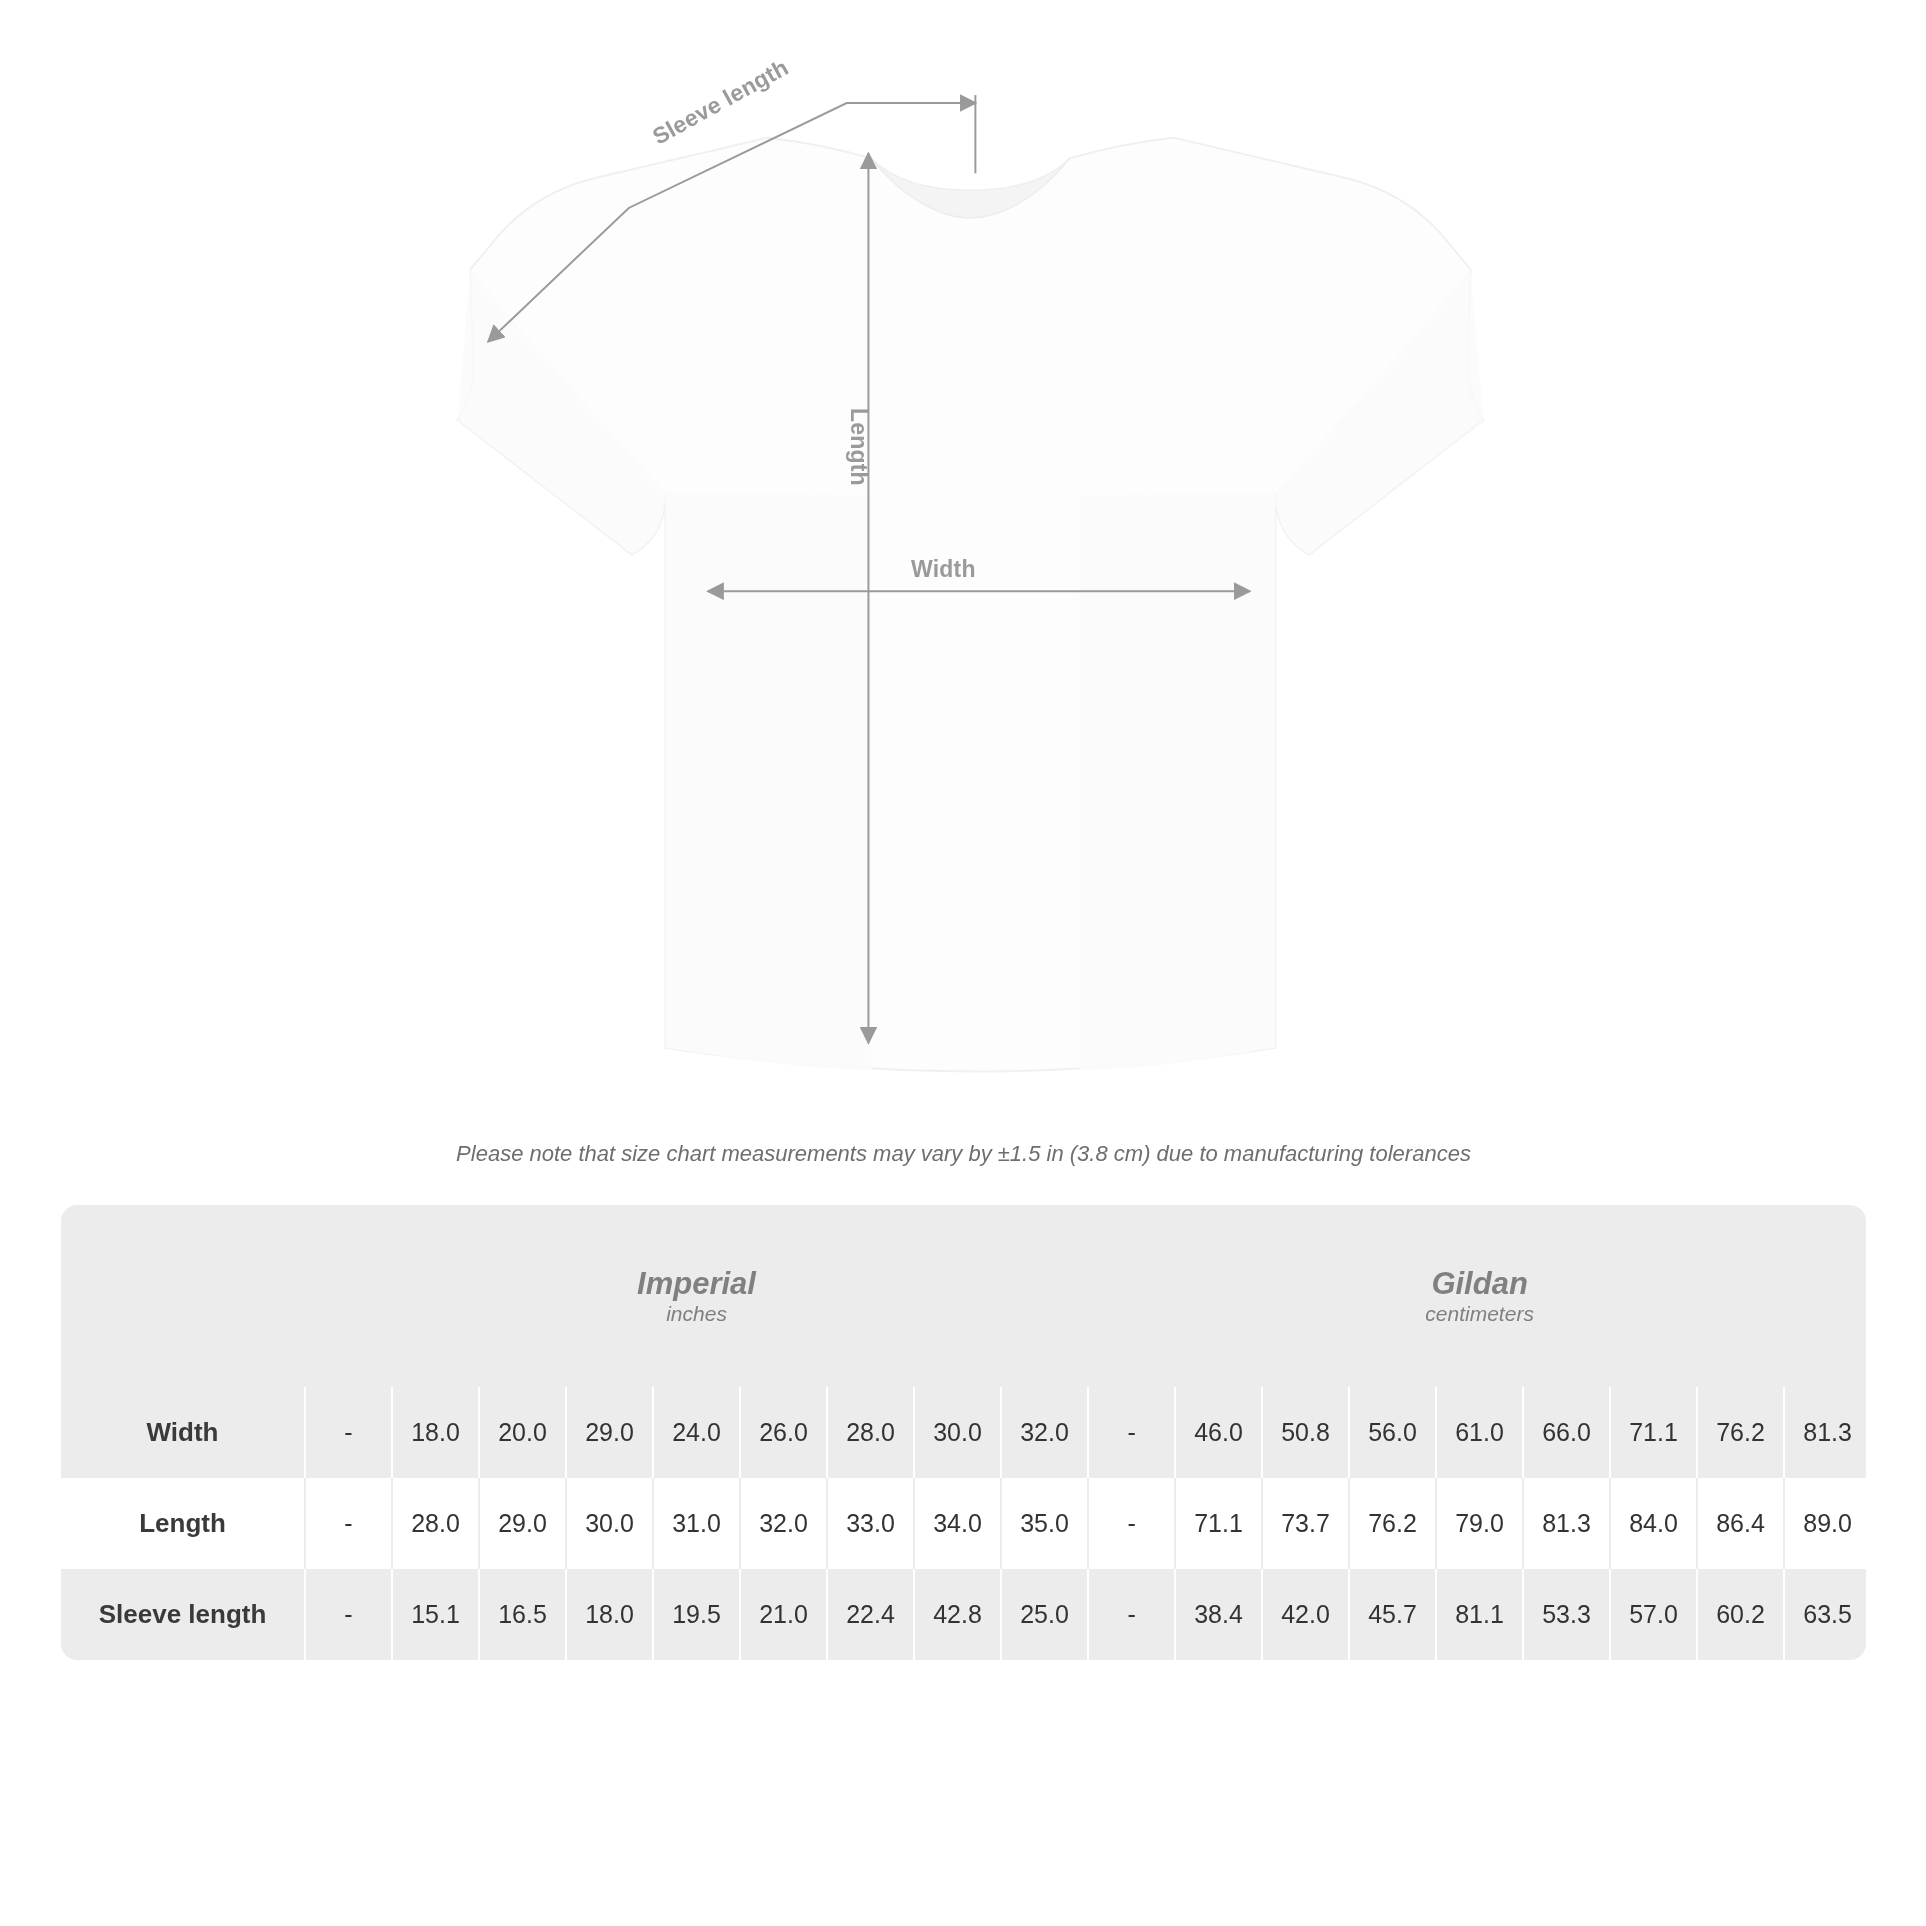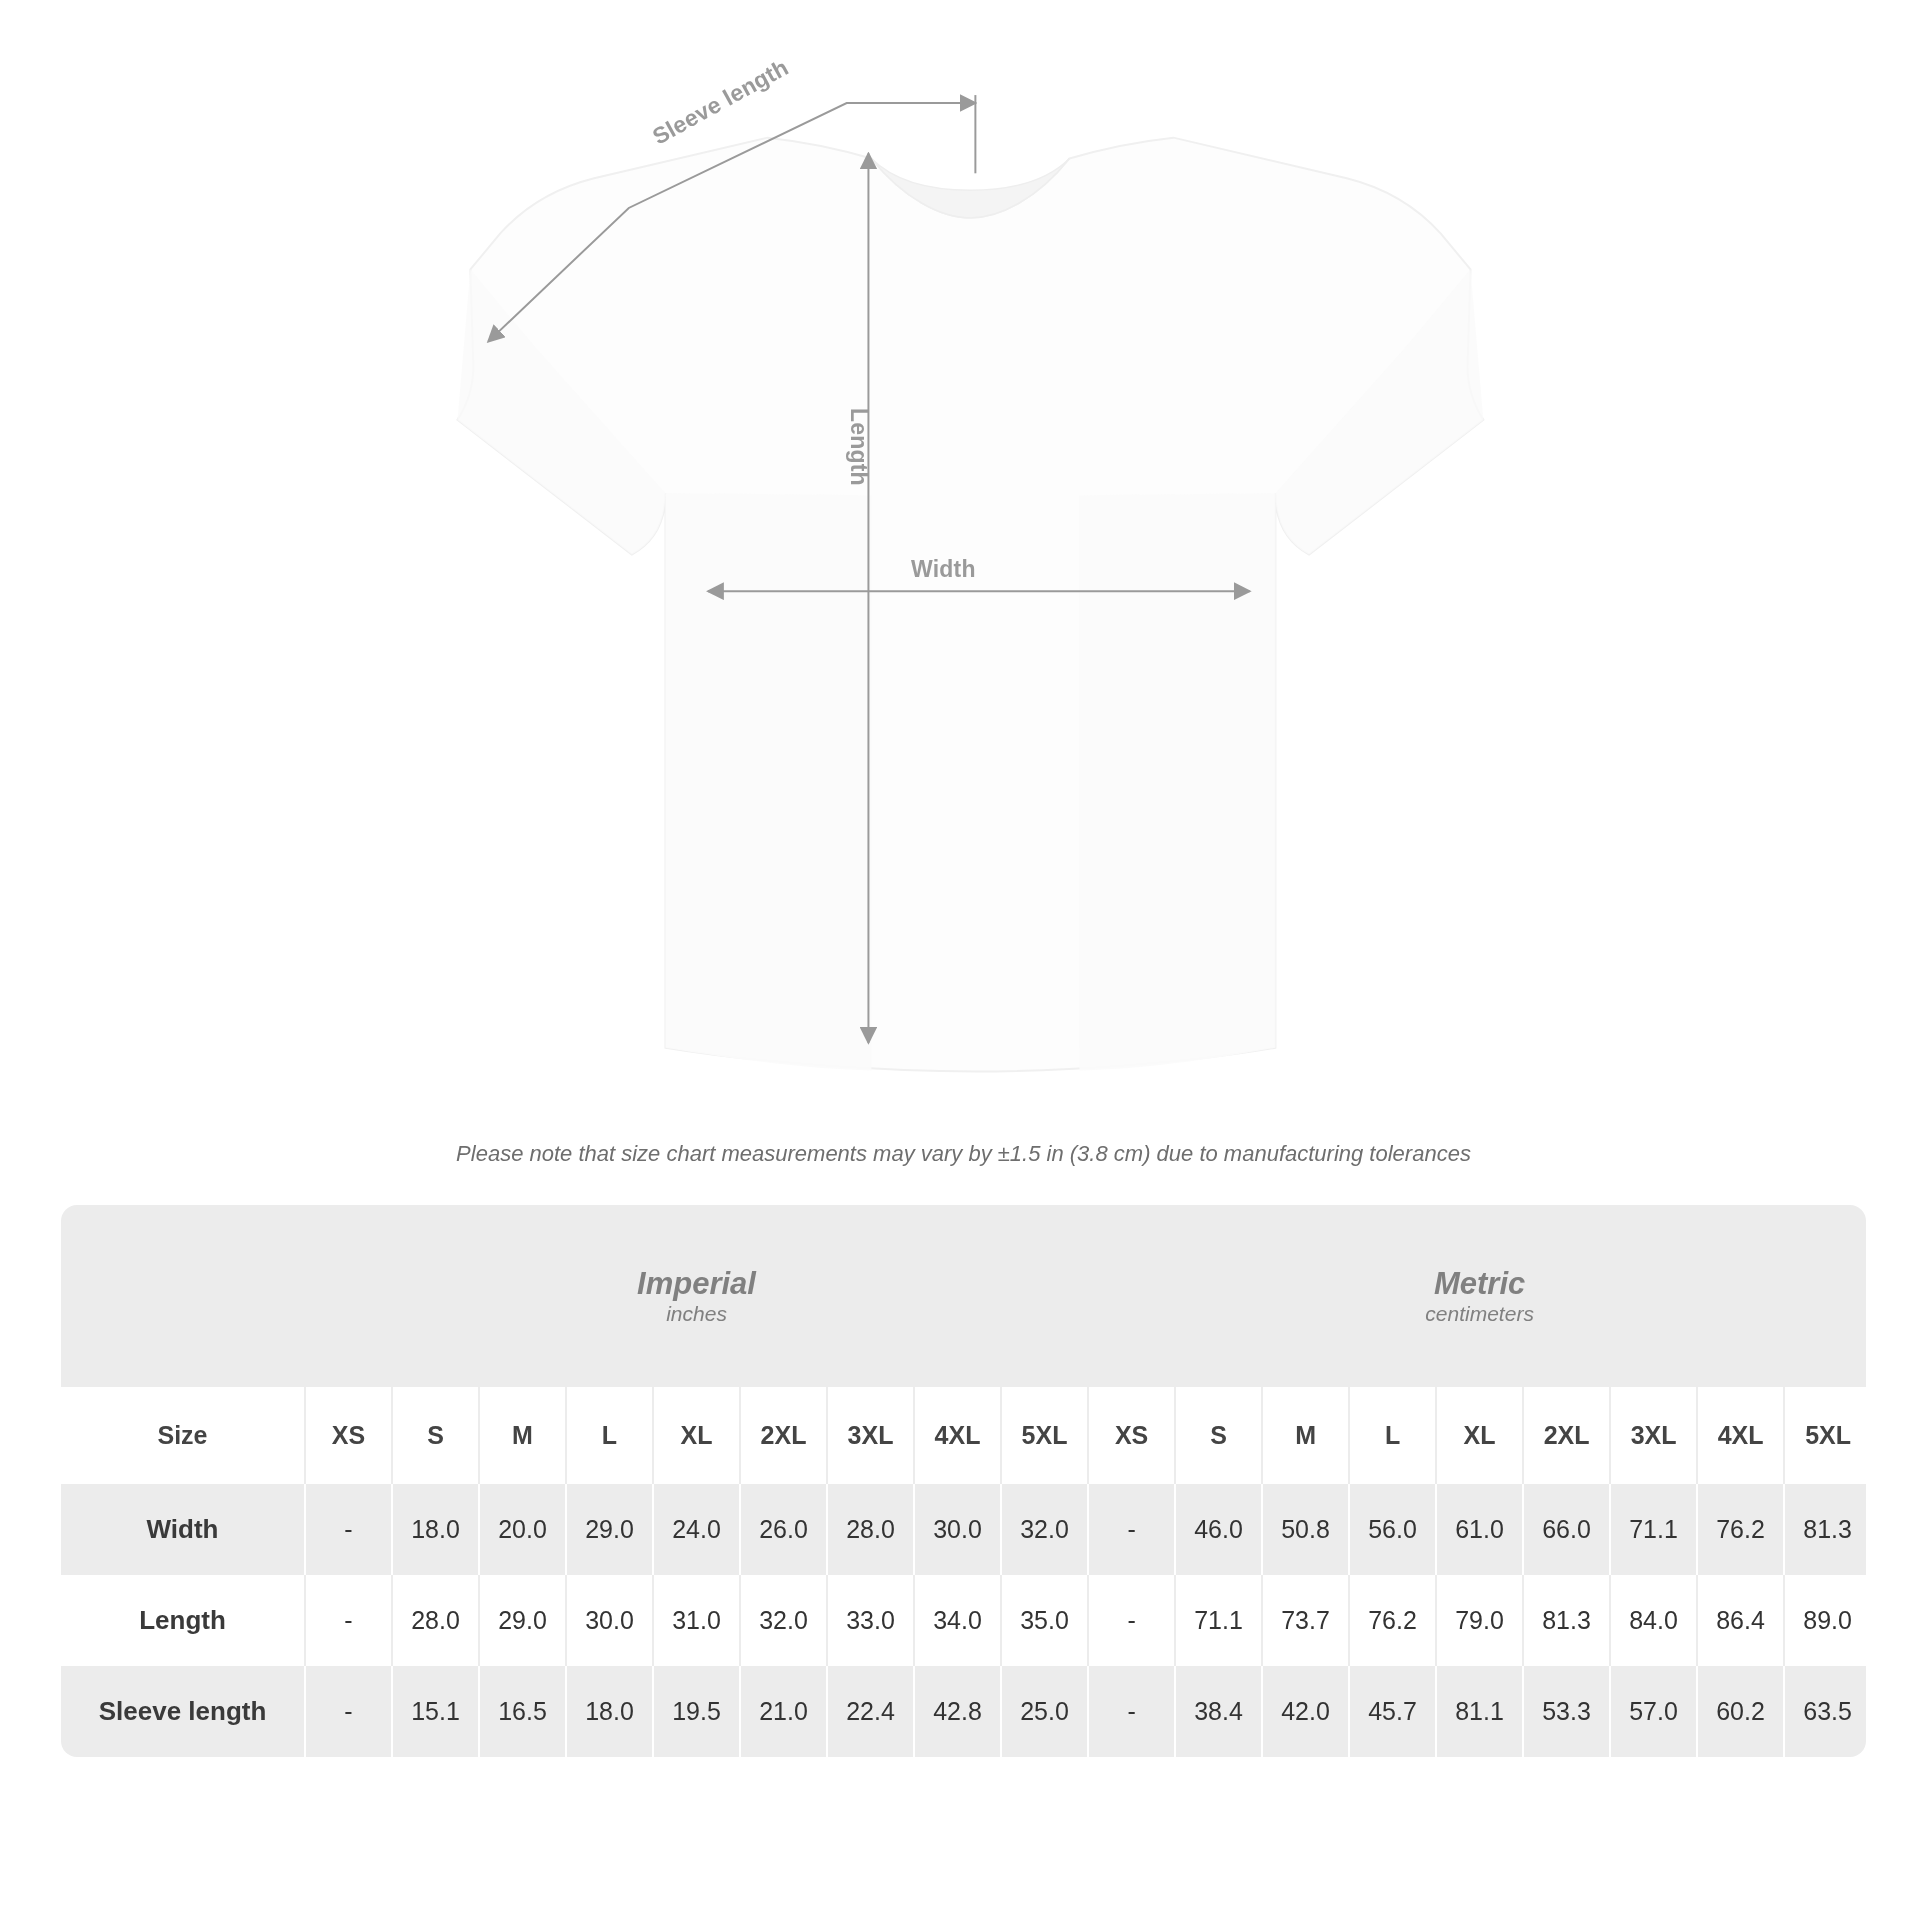--- a/index.html
+++ b/index.html
@@ -232,44 +232,23 @@
         <col span="18" style="width:87px">
       </colgroup>
       <tbody id="table-body">
           <tr>
             <td class="corner-cell"></td>
             <td class="unitcell" colspan="9">
               <div class="unit-name">Imperial</div>
               <div class="unit-sub">inches</div>
             </td>
             <td class="unitcell" colspan="9">
-              <div class="unit-name">Metric</div>
+              <div class="unit-name">Gildan</div>
               <div class="unit-sub">centimeters</div>
             </td>
-          </tr>
-          <tr class="header-row">
-            <td>Size</td>
-            <td>XS</td>
-            <td>S</td>
-            <td>M</td>
-            <td>L</td>
-            <td>XL</td>
-            <td>2XL</td>
-            <td>3XL</td>
-            <td>4XL</td>
-            <td>5XL</td>
-            <td>XS</td>
-            <td>S</td>
-            <td>M</td>
-            <td>L</td>
-            <td>XL</td>
-            <td>2XL</td>
-            <td>3XL</td>
-            <td>4XL</td>
-            <td>5XL</td>
           </tr>
           <tr class="data-row shaded">
             <td class="rowlabel">Width</td>
             <td>-</td>
             <td>18.0</td>
             <td>20.0</td>
             <td>29.0</td>
             <td>24.0</td>
             <td>26.0</td>
             <td>28.0</td>

